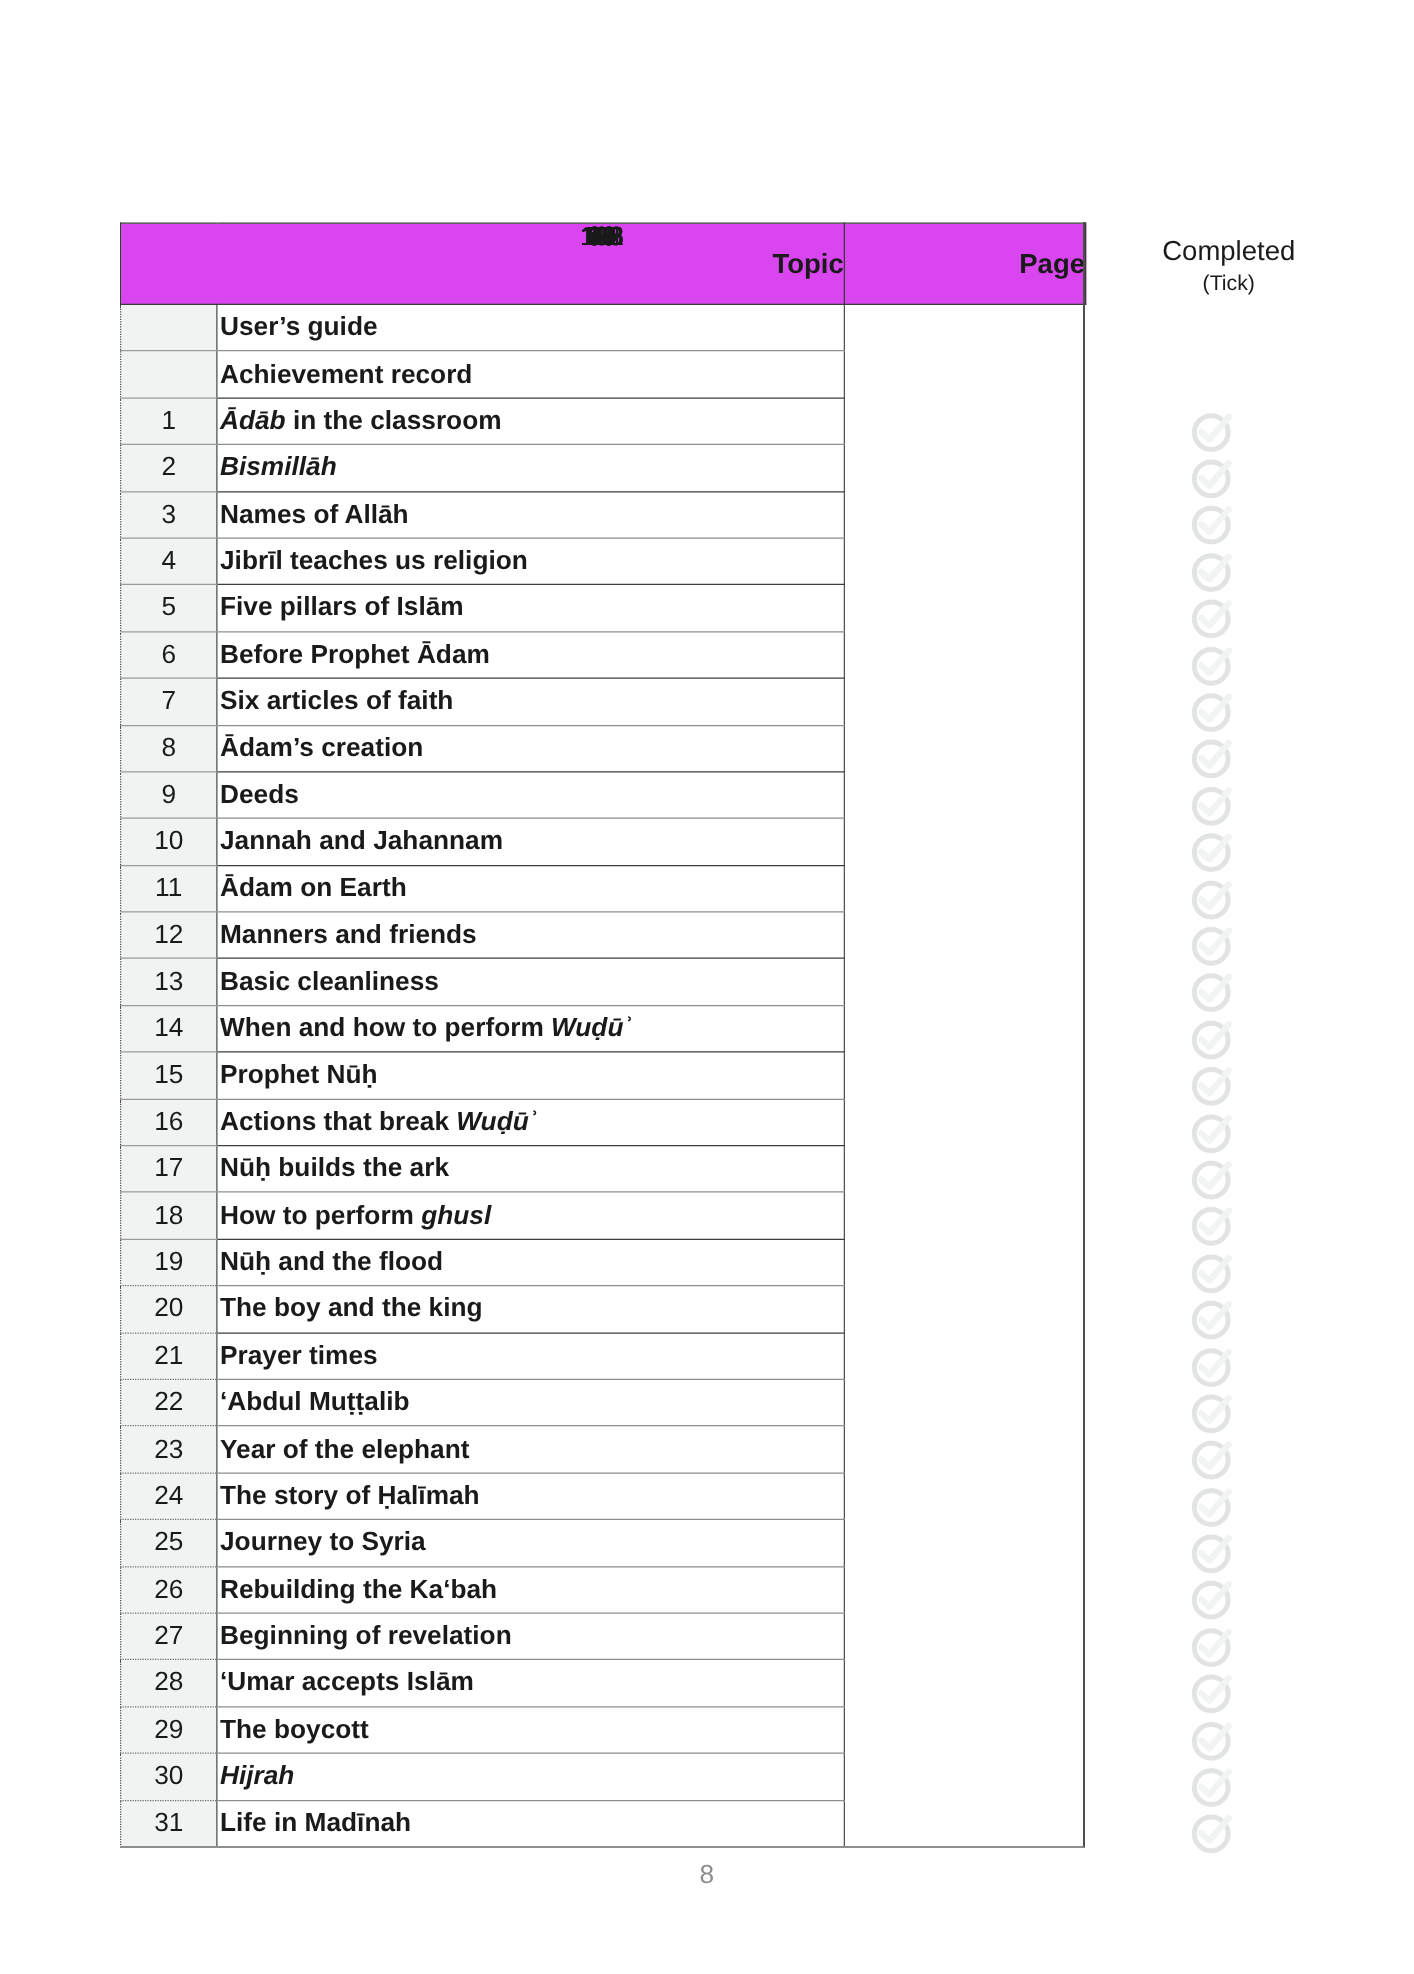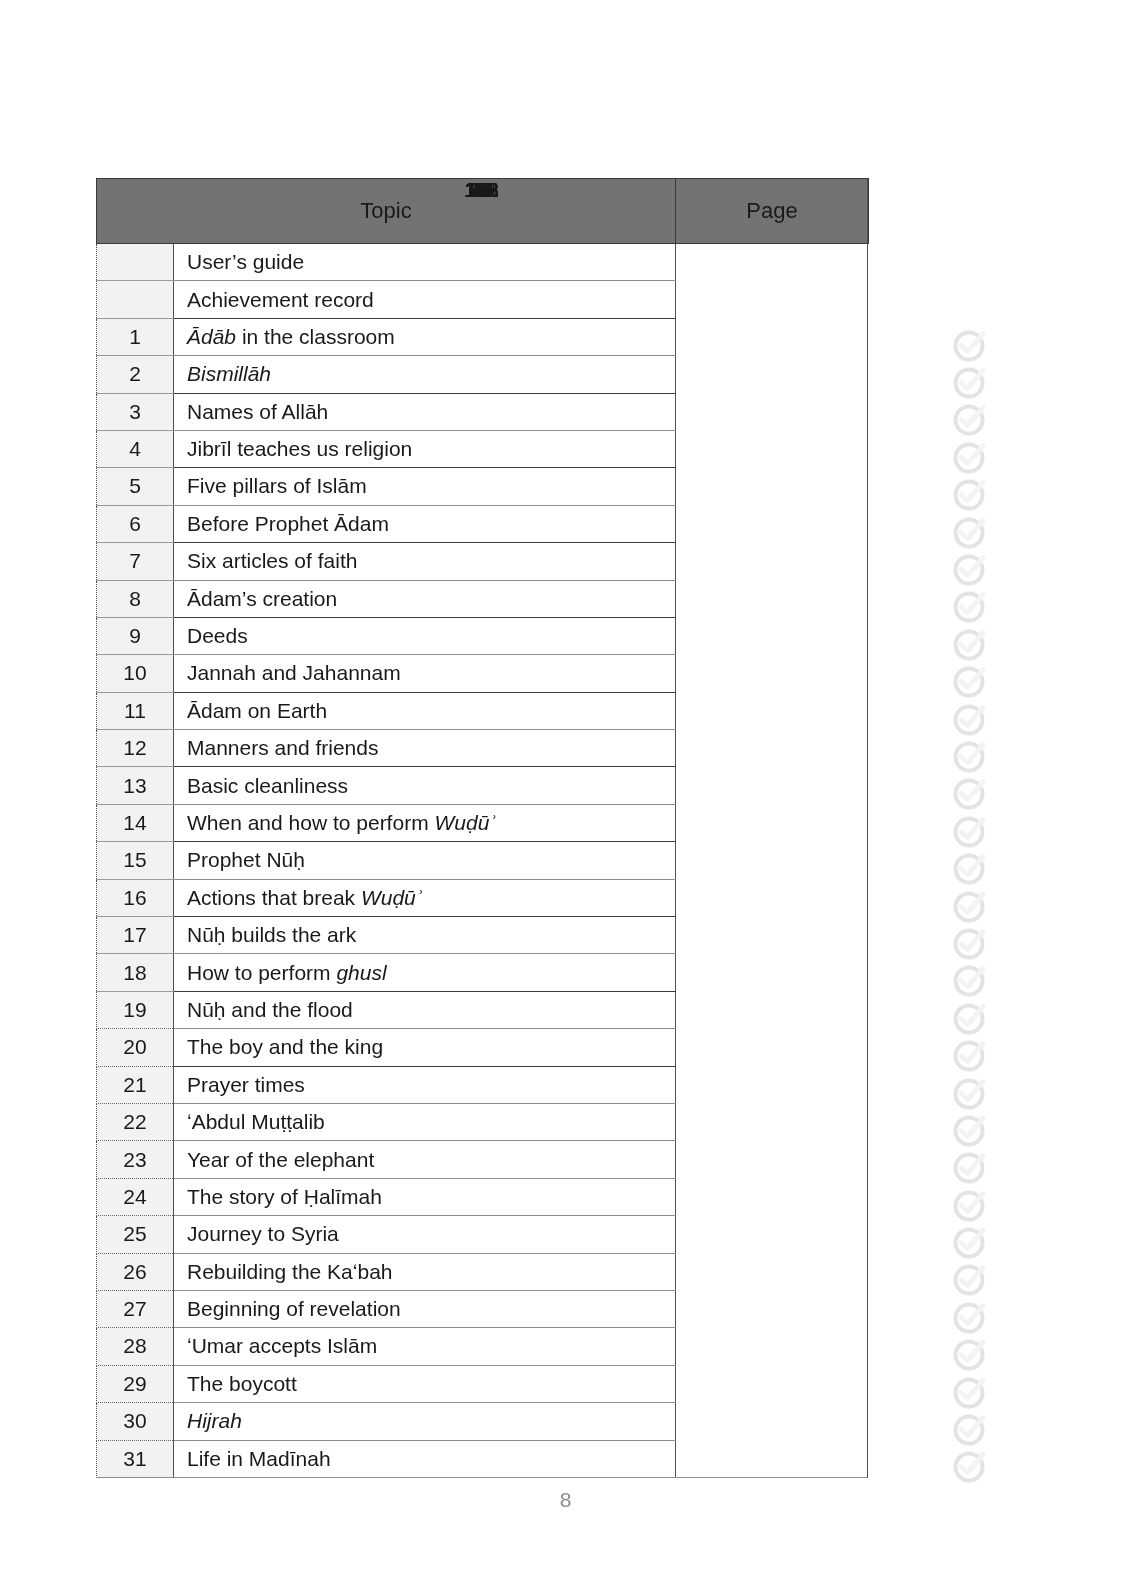--- a/index.html
+++ b/index.html
@@ -50,25 +50,26 @@
   }
 
   col.c-num   { width: 77px; }
   col.c-topic { width: 502px; }
   col.c-page  { width: 193px; }
 
   
   tr.head-row th {
     border: 1.4px solid #3a3a3a;
     height: 64px;
-    font-weight: normal;
+    font-weight: bold;
     font-size: 22px;
     vertical-align: middle;
-    background: #737373;
+    background: #d946ef;
     padding: 0;
+    text-align: right;
   }
   th.head-topic { text-align: center; }
   th.head-page  { text-align: center; }
 
   
   tbody tr { height: 37.4px; }
 
   td {
     padding: 0;
     vertical-align: middle;
@@ -85,25 +86,26 @@
     color: #1a1a1a;
   }
   tbody tr.dotted-num td.num {
     border-bottom: 1.4px dotted #6b6b6b;
   }
   tbody tr:last-child td.num {
     border-bottom: 1.4px dotted #6b6b6b;
   }
 
   td.topic {
-    padding-left: 13px;
+    padding-left: 2px;
     border-bottom: 1.2px solid #8e8e8e;
     border-right: 1.4px solid #4f4f4f;
     white-space: nowrap;
     overflow: hidden;
+    font-weight: bold;
   }
   td.page {
     text-align: center;
     border-bottom: 1.2px solid #8e8e8e;
     border-right: 1.4px solid #4f4f4f;
   }
 
   tbody tr.darkline td.topic,
   tbody tr.darkline td.page {
     border-bottom: 1.4px solid #3c3c3c;
@@ -339,20 +341,24 @@
           </tr>
           <tr class="dotted-num">
             <td class="num">31</td>
             <td class="topic"><span>Life in Madīnah</span></td>
             <td class="page">132</td>
           </tr>
         </tbody>
     </table>
   </div>
 
+  <div class="completed-head">
+    <span>Completed</span>
+    <span class="sub">(Tick)</span>
+  </div>
 
   <div class="tick-column" id="tick-column">
       <div class="tick-cell">
         <svg width="40" height="40" viewBox="0 0 40 40">
           <circle cx="19" cy="21" r="13.5" fill="none" stroke="#e2e3e4" stroke-width="4"></circle>
           <path d="M11 20.5 L17.5 26.5 L33 8.5" fill="none" stroke="#f2f3f3" stroke-width="5" stroke-linecap="round" stroke-linejoin="round"></path>
         </svg>
       </div>
       <div class="tick-cell">
         <svg width="40" height="40" viewBox="0 0 40 40">

